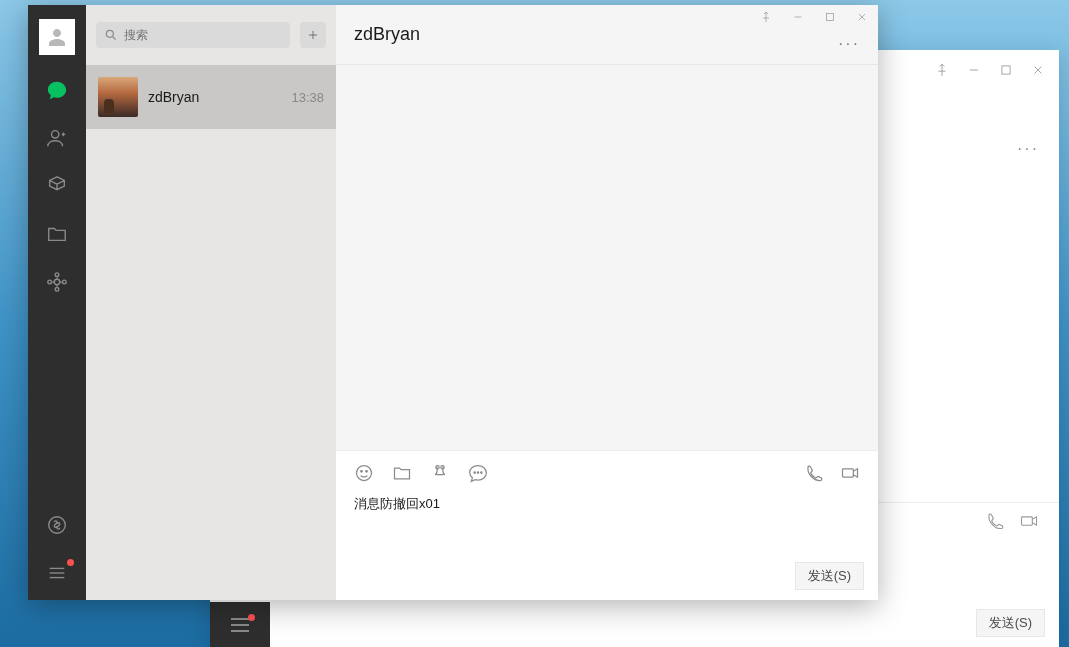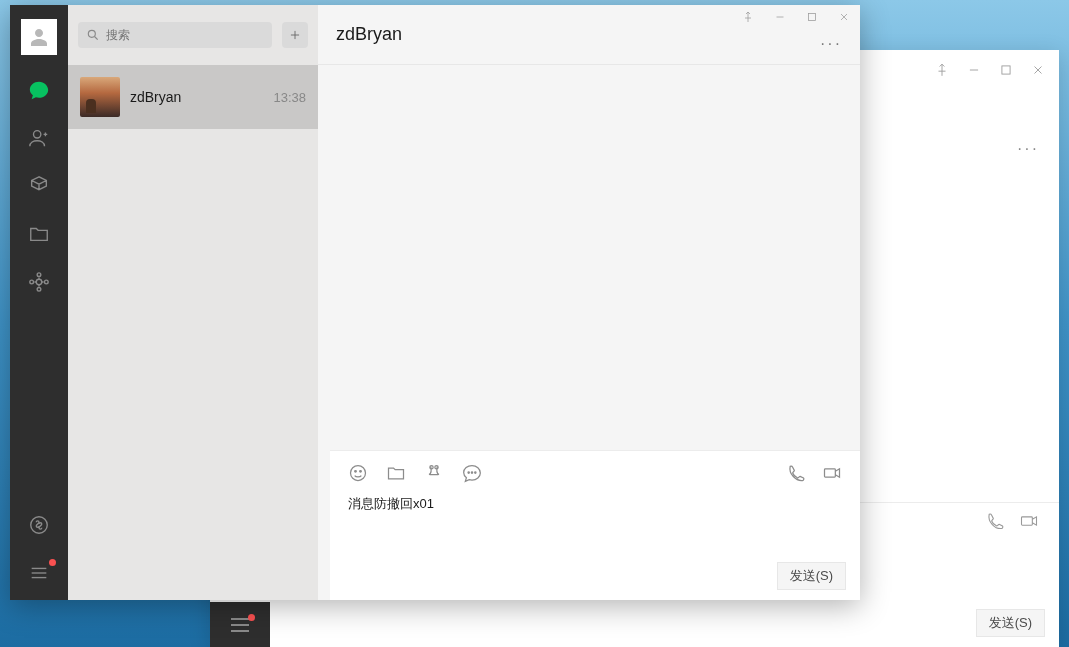--- a/index.html
+++ b/index.html
@@ -35,21 +35,21 @@
     position: absolute; left: 0; bottom: 0; width: 60px; height: 45px;
     background: #2e2e2e; display: flex; align-items: center; justify-content: center;
   }
   .bgwin-sidebar .menu-lines { width: 18px; height: 14px; position: relative; }
   .bgwin-sidebar .menu-lines span { display: block; height: 2px; background: #8a8a8a; margin-bottom: 4px; }
   .bgwin-sidebar .dot { width: 7px; height: 7px; background: #fa5151; border-radius: 50%; position: absolute; top: -4px; right: -6px; }
 
   
   .mainwin {
     position: absolute;
-    left: 10px; top: 5px;
+    left: 28px; top: 5px;
     width: 850px; height: 595px;
     background: #fff;
     box-shadow: 0 6px 28px rgba(0,0,0,.3);
     display: flex;
   }
 
   
   .sidebar {
     width: 58px; background: #2e2e2e;
     display: flex; flex-direction: column; align-items: center;
@@ -111,21 +111,20 @@
   .chat-title .name { font-size: 18px; color: #1a1a1a; }
   .win-ctrls { position: absolute; right: 8px; top: 6px; display: flex; gap: 16px; color: #888; font-size: 12px; }
   .win-ctrls span { cursor: pointer; display: inline-flex; width: 16px; justify-content: center; }
   .more-btn { font-size: 16px; color: #7a7a7a; letter-spacing: 2px; cursor: pointer; margin-top: 18px; }
 
   .chat-msgs { flex: 1; background: #f5f5f5; }
 
   .chat-input {
     height: 150px; background: #fff; border-top: 1px solid #ececec; position: relative;
     padding: 8px 18px;
-    margin-left: 12px;
   }
   .toolrow { height: 28px; display: flex; align-items: center; gap: 18px; color: #8c8c8c; }
   .toolrow .right { margin-left: auto; display: flex; gap: 16px; }
   .toolrow svg { width: 20px; height: 20px; stroke: #8c8c8c; fill: none; stroke-width: 1.5; cursor: pointer; }
   .msg-text {
     width: 100%; border: none; outline: none; resize: none; font-size: 13px; color: #1a1a1a;
     height: 70px; padding-top: 8px; font-family: inherit;
   }
   .send-btn {
     position: absolute; right: 14px; bottom: 10px;

